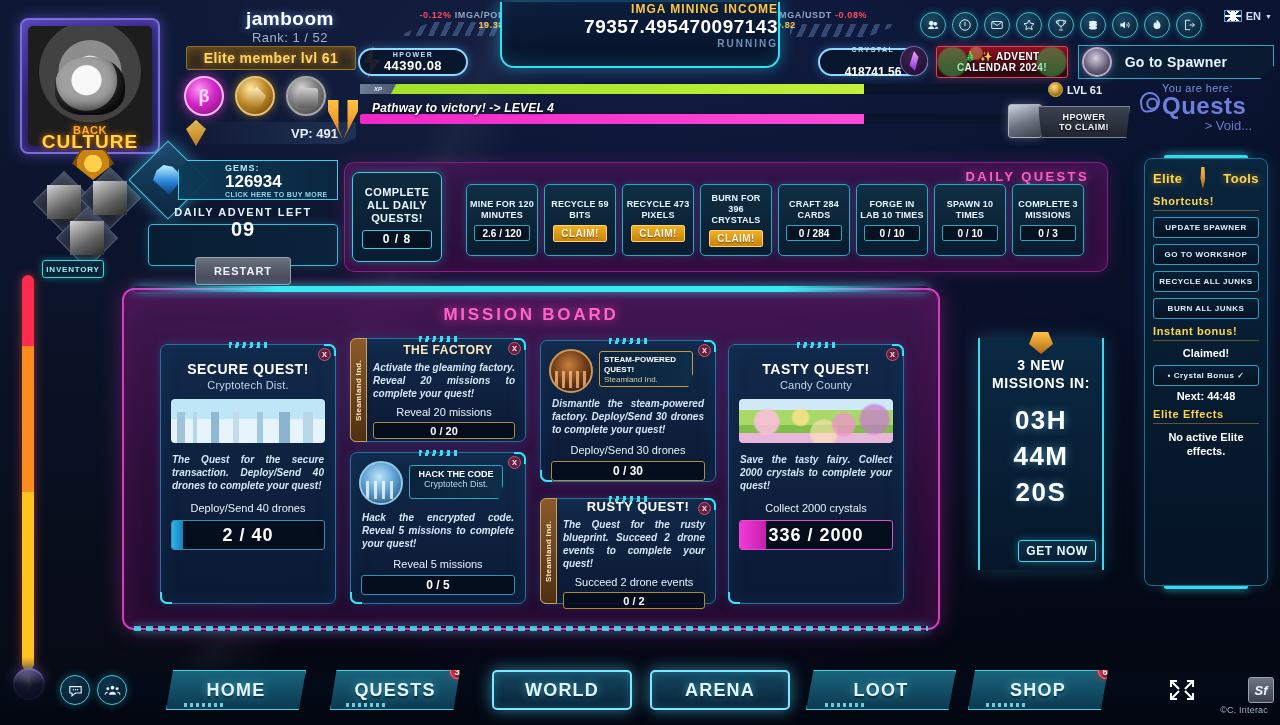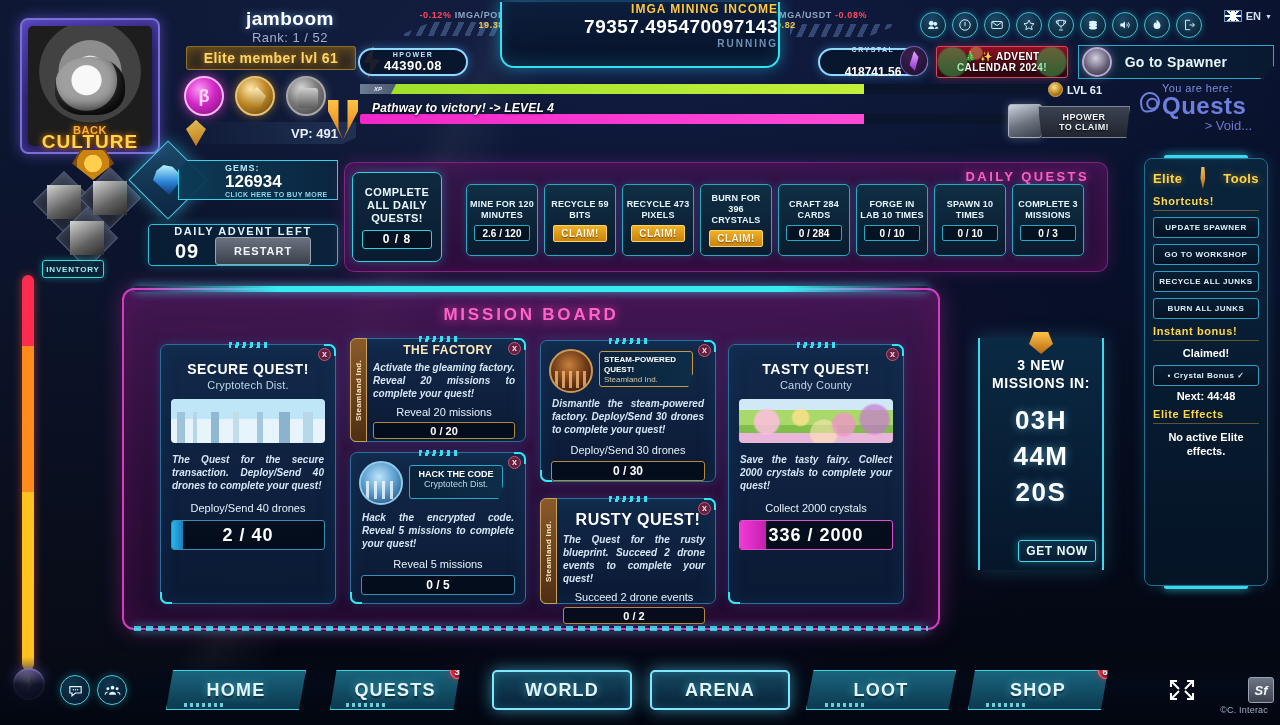--- a/index.html
+++ b/index.html
@@ -310,21 +310,21 @@
     filter: drop-shadow(0 0 6px rgba(120,230,255,.9));}
 
   .dq-left{
     position:absolute; left:148px; top:224px; width:190px; height:42px;
     background: linear-gradient(90deg, rgba(8,30,52,.9), rgba(10,38,62,.85));
     border:1px solid #2fbfd8; border-radius:4px;
     box-shadow:0 0 10px rgba(50,190,220,.3);
     display:flex; flex-direction:column; align-items:center; justify-content:center;
   }
   .dq-left .t{ font-size:11px; font-weight:bold; color:#dff4ff; letter-spacing:1.6px;}
-  .dq-left .row{ display:flex; align-items:center; gap:16px;}
+  .dq-left .row{ display:flex; align-items:center; gap:16px;flex-direction:column;}
   .dq-left .n{ font-size:20px; font-weight:bold; color:#ffffff; letter-spacing:1px;}
   .restart-btn{
     width:96px;height:28px; background:linear-gradient(180deg,#6a727f,#3a414c);
     border:1px solid #98a1ad; border-radius:3px;
     display:flex;align-items:center;justify-content:center;
     font-size:11px; font-weight:bold; color:#f2f6fb; letter-spacing:1px;
   }
 
   .dq-panel{
     position:absolute; left:344px; top:162px; width:764px; height:110px;
@@ -887,21 +887,21 @@
 
   <div class="card" style="left:540px; top:498px; width:176px; height:106px;">
     <div class="ticks"></div>
     <div class="corner tr"></div>
     <div class="corner bl"></div>
     <div class="close-x">x</div>
     <div class="side-ribbon">
       <span>Steamland Ind.</span>
     </div>
     <div style="margin-left:20px;">
-      <div class="c-title" style="margin-top:12px; font-size:16px;">RUSTY QUEST!</div>
+      <div class="c-title" style="margin-top:0; font-size:13px;">RUSTY QUEST!</div>
       <div class="c-desc" style="margin:4px 10px 0 2px;">The Quest for the rusty blueprint. Succeed 2 drone events to complete your quest!</div>
       <div class="c-obj" style="margin-top:6px; padding-right:8px;">Succeed 2 drone events</div>
       <div class="c-prog gold" style="margin:4px 10px 0 2px; height:17px;">
         <span class="txt" style="font-size:11px">0 / 2</span>
       </div>
     </div>
   </div>
 
   <div class="card" style="left:728px; top:344px; width:176px; height:260px;">
     <div class="ticks"></div>

